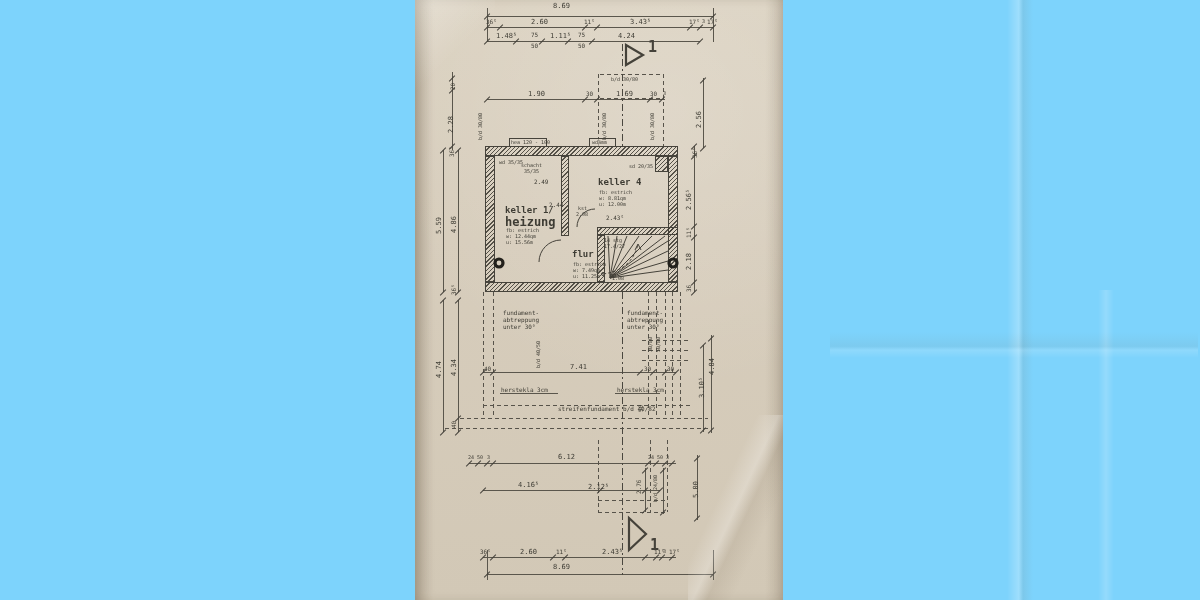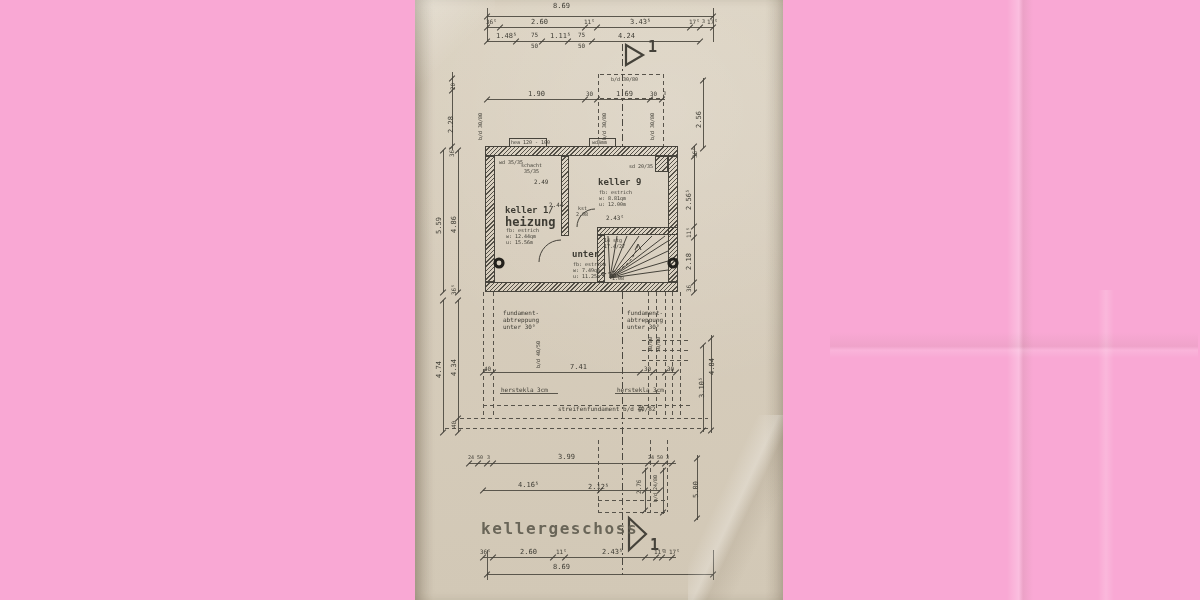--- a/index.html
+++ b/index.html
@@ -1,16 +1,16 @@
 <!DOCTYPE html>
 <html><head>
 <meta charset="utf-8">
 <style>
   html,body{margin:0;padding:0;background:#ffffff;}
-  #stage{position:relative;width:1200px;height:600px;background:#f9a8d4;overflow:hidden;
+  #stage{position:relative;width:1200px;height:600px;background:#7dd3fc;overflow:hidden;
          font-family:"DejaVu Sans Mono",monospace;}
   #paper{position:absolute;left:415px;top:0;width:368px;height:600px;
          background:
            radial-gradient(130% 80% at 68% 18%, rgba(255,255,255,.16), transparent 60%),
            linear-gradient(90deg, rgba(116,101,80,.20), transparent 5%, transparent 95%, rgba(116,101,80,.16)),
            linear-gradient(180deg,#dbd2c1 0%,#d7cdbc 40%,#d2c8b6 100%);
          box-shadow:inset 12px 0 16px -10px rgba(90,78,58,.45), inset -9px 0 14px -9px rgba(90,78,58,.35);}
   .crease{position:absolute;pointer-events:none;}
   .crease.v1{left:592px;top:0;width:26px;height:600px;
     background:linear-gradient(90deg,transparent,rgba(255,255,255,.26) 45%,rgba(120,104,82,.10) 62%,transparent);}
@@ -273,25 +273,25 @@
       <span class="lbl" style="left: 592px; top: 140px; font-size: 5px;">wdämm</span>
       <span class="lbl" style="left: 499px; top: 160px; font-size: 5px;">wd 35/35</span>
       <span class="lbl" style="left: 521px; top: 163px; font-size: 5px;">schacht</span>
       <span class="lbl" style="left: 524px; top: 169px; font-size: 5px;">35/35</span>
       <span class="lbl" style="left: 629px; top: 164px; font-size: 5px;">sd 20/35</span>
       <span class="lbl" style="left: 505px; top: 206px; font-size: 9px; font-weight: 700;">keller 1/</span>
       <span class="lbl" style="left: 505px; top: 216px; font-size: 12px; font-weight: 700;">heizung</span>
       <span class="lbl" style="left: 506px; top: 228px; font-size: 5px;">fb: estrich</span>
       <span class="lbl" style="left: 506px; top: 234px; font-size: 5px;">w: 12.44qm</span>
       <span class="lbl" style="left: 506px; top: 240px; font-size: 5px;">u: 15.56m</span>
-      <span class="lbl" style="left: 598px; top: 178px; font-size: 9px; font-weight: 700;">keller 9</span>
+      <span class="lbl" style="left: 598px; top: 178px; font-size: 9px; font-weight: 700;">keller 4</span>
       <span class="lbl" style="left: 599px; top: 190px; font-size: 5px;">fb: estrich</span>
       <span class="lbl" style="left: 599px; top: 196px; font-size: 5px;">w: 8.81qm</span>
       <span class="lbl" style="left: 599px; top: 202px; font-size: 5px;">u: 12.00m</span>
-      <span class="lbl" style="left: 572px; top: 250px; font-size: 9px; font-weight: 700;">unter</span>
+      <span class="lbl" style="left: 572px; top: 250px; font-size: 9px; font-weight: 700;">flur</span>
       <span class="lbl" style="left: 573px; top: 262px; font-size: 5px;">fb: estrich</span>
       <span class="lbl" style="left: 573px; top: 268px; font-size: 5px;">w: 7.49qm</span>
       <span class="lbl" style="left: 573px; top: 274px; font-size: 5px;">u: 11.25m</span>
       <span class="lbl" style="left: 604px; top: 238px; font-size: 5px;">14 stg</span>
       <span class="lbl" style="left: 604px; top: 244px; font-size: 5px;">17.4/27</span>
       <span class="lbl" style="left: 612px; top: 276px; font-size: 5px;">1.08</span>
       <span class="lbl" style="left: 534px; top: 179px; font-size: 6px;">2.49</span>
       <span class="lbl" style="left: 549px; top: 202px; font-size: 6px;">2.44</span>
       <span class="lbl" style="left: 606px; top: 215px; font-size: 6px;">2.43⁵</span>
       <span class="lbl" style="left: 578px; top: 206px; font-size: 5px;">kst</span>
@@ -309,34 +309,33 @@
       <span class="lbl rot" style="left: 648px; top: 352px; font-size: 5px;">30/80</span>
       <span class="lbl rot" style="left: 656px; top: 352px; font-size: 5px;">50/80</span>
       <span class="lbl rot" style="left: 536px; top: 368px; font-size: 5px;">b/d 40/50</span>
       <span class="lbl" style="left: 501px; top: 387px; font-size: 6px;">herstekla 3cm</span>
       <span class="lbl" style="left: 617px; top: 387px; font-size: 6px;">herstekla 3cm</span>
       <span class="lbl" style="left: 558px; top: 406px; font-size: 6px;">streifenfundament b/d 40/82</span>
       <span class="lbl rot" style="left: 638px; top: 412px; font-size: 6px;">50</span>
       <span class="lbl" style="left: 468px; top: 455px; font-size: 5px;">24</span>
       <span class="lbl" style="left: 477px; top: 455px; font-size: 5px;">50</span>
       <span class="lbl" style="left: 487px; top: 455px; font-size: 5px;">3</span>
-      <span class="lbl" style="left: 558px; top: 454px;">3.99</span>
+      <span class="lbl" style="left: 558px; top: 454px;">6.12</span>
       <span class="lbl" style="left: 648px; top: 455px; font-size: 5px;">24</span>
       <span class="lbl" style="left: 657px; top: 455px; font-size: 5px;">50</span>
       <span class="lbl" style="left: 666px; top: 455px; font-size: 5px;">3</span>
       <span class="lbl" style="left: 518px; top: 482px;">4.16⁵</span>
       <span class="lbl" style="left: 588px; top: 484px;">2.12⁵</span>
       <span class="lbl" style="left: 480px; top: 549px; font-size: 6px;">36⁵</span>
       <span class="lbl" style="left: 520px; top: 549px;">2.60</span>
       <span class="lbl" style="left: 556px; top: 549px; font-size: 6px;">11⁵</span>
       <span class="lbl" style="left: 602px; top: 549px;">2.43⁵</span>
       <span class="lbl" style="left: 654px; top: 549px; font-size: 6px;">11⁵</span>
       <span class="lbl" style="left: 663px; top: 549px; font-size: 5px;">3</span>
       <span class="lbl" style="left: 669px; top: 549px; font-size: 6px;">17⁵</span>
       <span class="lbl" style="left: 553px; top: 564px;">8.69</span>
     </div>
-  <div id="title">kellergeschoss</div>
   <span class="marker-num" style="left:648px;top:38px">1</span>
   <span class="marker-num" style="left:650px;top:536px">1</span>
 
   <div class="crease d1"></div>
   <div class="crease d2"></div>
 </div>
 
 </body></html>

